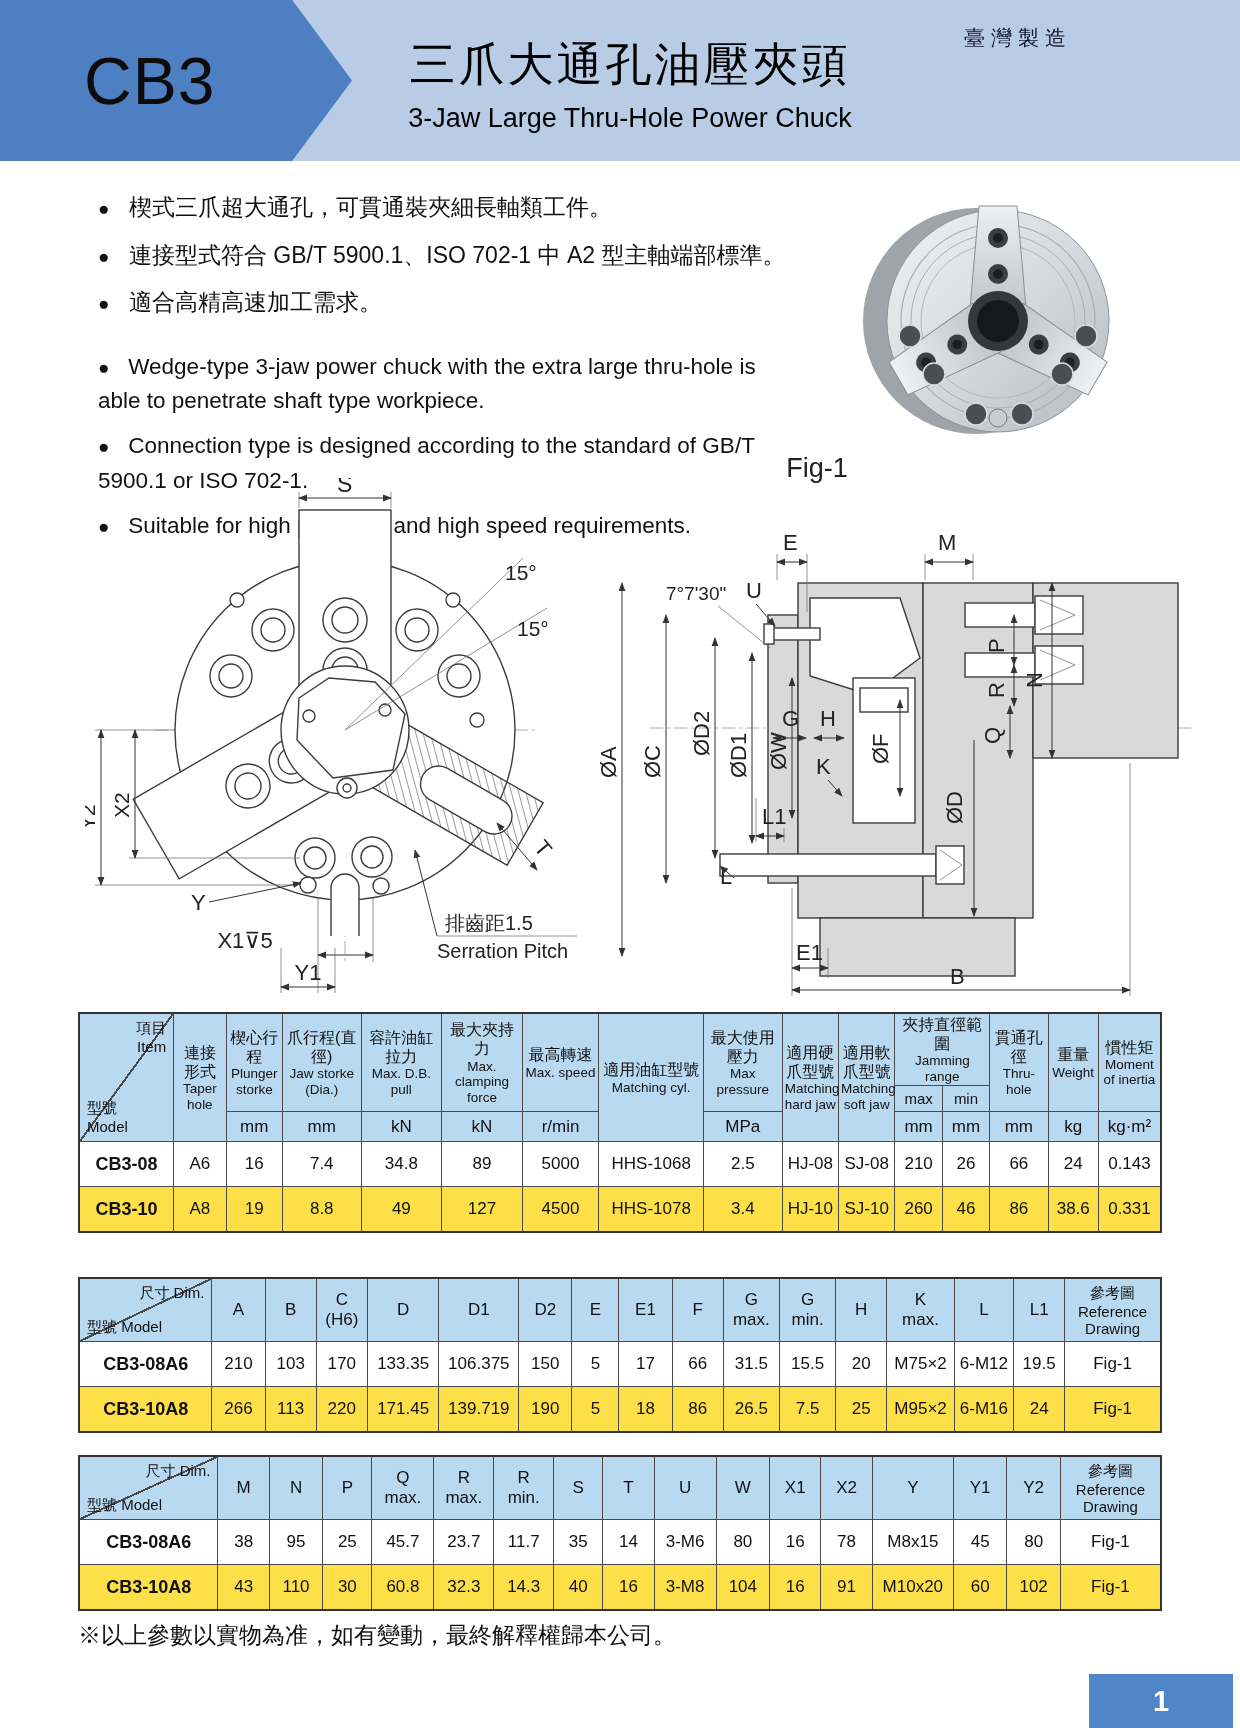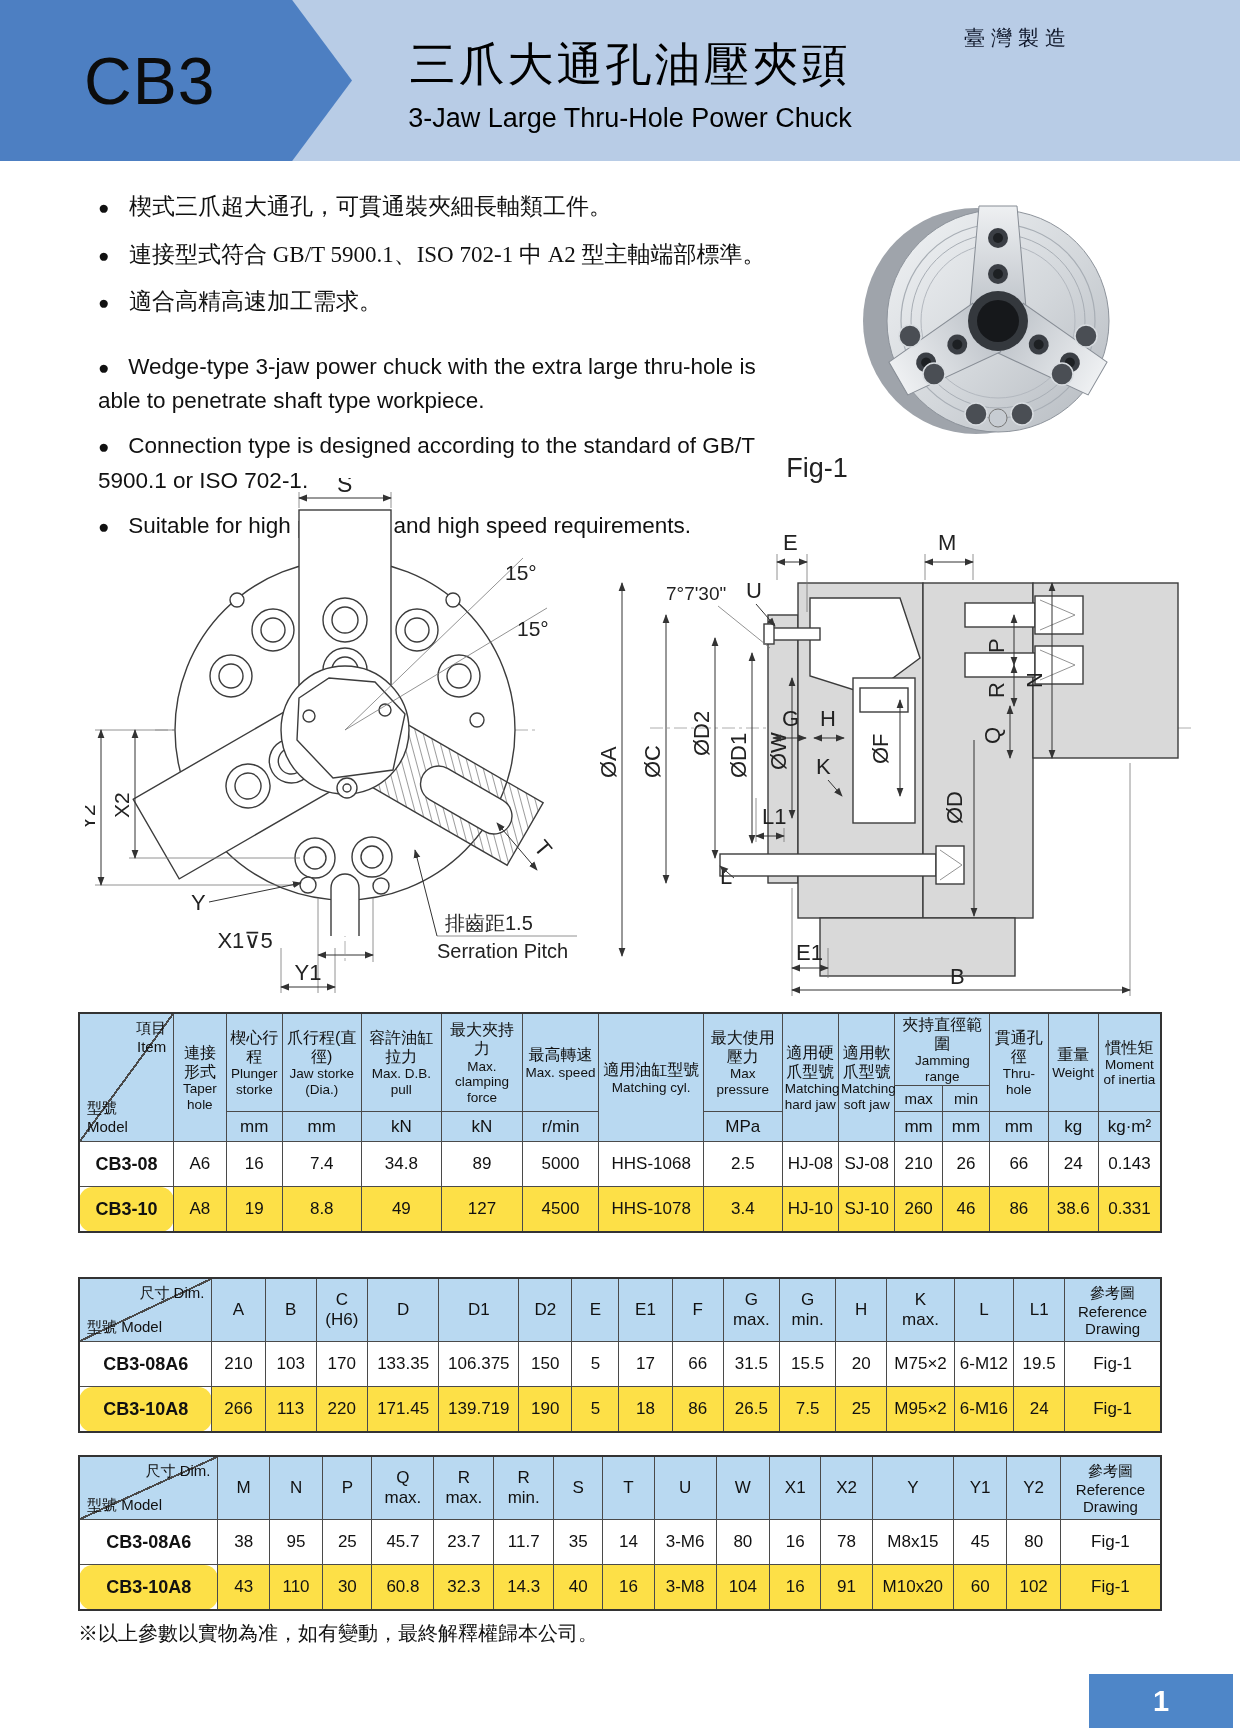--- a/index.html
+++ b/index.html
@@ -13,21 +13,21 @@
   .header-code { font-size:66px; font-weight:500; color:#0c0c0c; margin-left:84px; letter-spacing:1px; }
   .header-titles { position:absolute; left:340px; top:0; width:580px; height:161px; text-align:center; }
   .title-zh { font-size:46px; letter-spacing:3px; padding-top:34px; color:#000; }
   .title-en { font-size:27px; margin-top:7px; color:#000; }
   .made-in { position:absolute; right:168px; top:24px; font-size:21px; letter-spacing:6px; color:#0f172a; }
 
   
   .features { position:absolute; left:98px; top:190px; width:695px; }
   .feat { display:flex; align-items:flex-start; margin-bottom:13px; }
   .feat .dot { font-size:19px; line-height:1.55; margin-right:15px; }
-  .feat.zh .txt { font-size:23px; line-height:1.5;font-family:Liberation Serif, serif; }
+  .feat.zh .txt { font-size:23px; line-height:1.5; }
   .features-en { margin-top:30px; }
   .feat.en .txt { font-size:22.5px; line-height:1.55; }
   .feat.en { margin-bottom:10px; }
 
   
   .photo { position:absolute; left:800px; top:188px; width:380px; height:268px; }
 
   
   .fig-label { position:absolute; left:762px; top:453px; width:110px; text-align:center; font-size:27px; color:#222; }
   .front-svg { position:absolute; left:85px; top:478px; }
@@ -44,32 +44,32 @@
   table.spec { width:1084px; border-collapse:collapse; table-layout:fixed; border:2px solid #333; }
   table.spec th, table.spec td { border:1px solid #4a4a4a; text-align:center; vertical-align:middle; padding:1px 2px; font-weight:normal; }
   table.spec thead th { background:#b9d9f1; }
   .zh { font-size:16px; line-height:1.2; display:block; }
   .en { font-size:13.5px; line-height:1.15; display:block; }
   .unitrow th { font-size:17px; height:30px; }
   .subrow th { font-size:15px; height:26px; }
   tr.hrow1 th { height:52px; }
   table.spec tbody td { font-size:17px; height:45px; background:#fff; }
   table.spec tbody tr:nth-child(2) td { background:#fde047; }
-  table.spec tbody td.model-cell { font-weight:bold; font-size:18px;border-radius:14px; }
+  table.spec tbody td.model-cell { font-weight:bold; font-size:18px; }
   .t2 thead th { height:64px; font-size:17px; }
   .t2 tbody td { height:47px; }
   .pre { white-space:pre-line; }
   th.ref-h { font-size:15px !important; }
   .corner { position:relative; padding:8px !important;
       background-image:linear-gradient(to bottom right, rgba(0,0,0,0) calc(50% - 1px), #4a4a4a calc(50% - 1px), #4a4a4a calc(50% + 1px), rgba(0,0,0,0) calc(50% + 1px)) !important;
       background-color:#b9d9f1 !important; }
   .corner .tr-lab { position:absolute; top:5px; right:7px; text-align:right; font-size:15px; line-height:1.25; }
   .corner .bl-lab { position:absolute; bottom:5px; left:7px; text-align:left; font-size:15px; line-height:1.25; }
   .gap1 { height:44px; } .gap2 { height:22px; }
-  .note { margin-top:9px; font-size:20px; color:#111; text-align:left; }
+  .note { margin-top:9px; font-size:23px; color:#111; text-align:left; }
 
   
   .page-num { position:absolute; right:7px; bottom:0; width:144px; height:54px; background:#4e86c8;
       color:#fff; font-size:29px; font-weight:bold; display:flex; align-items:center; justify-content:center; }
 </style>
 </head>
 <body>
 
 <div class="page">
 

